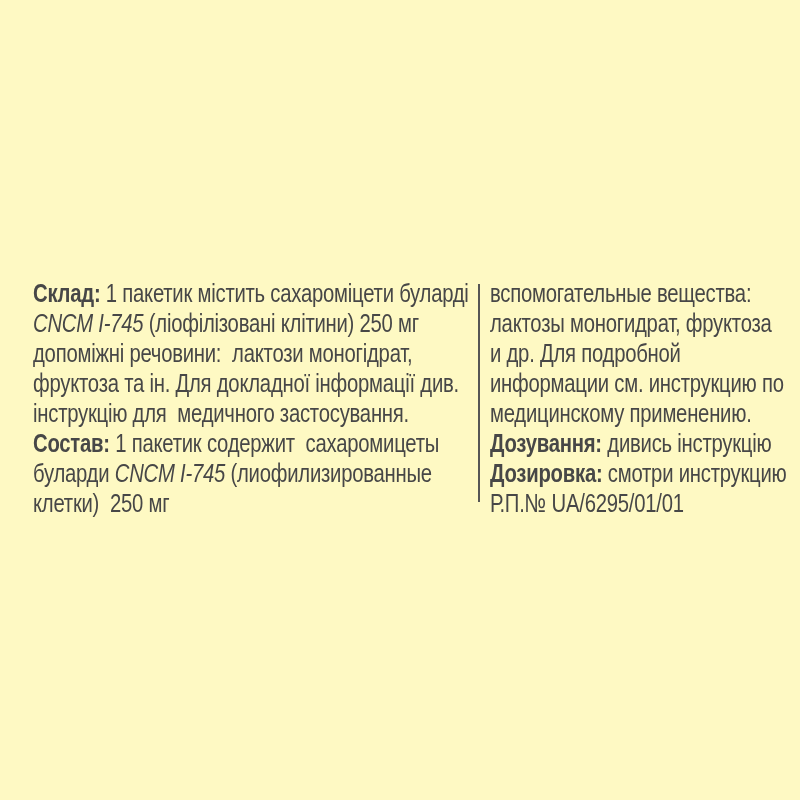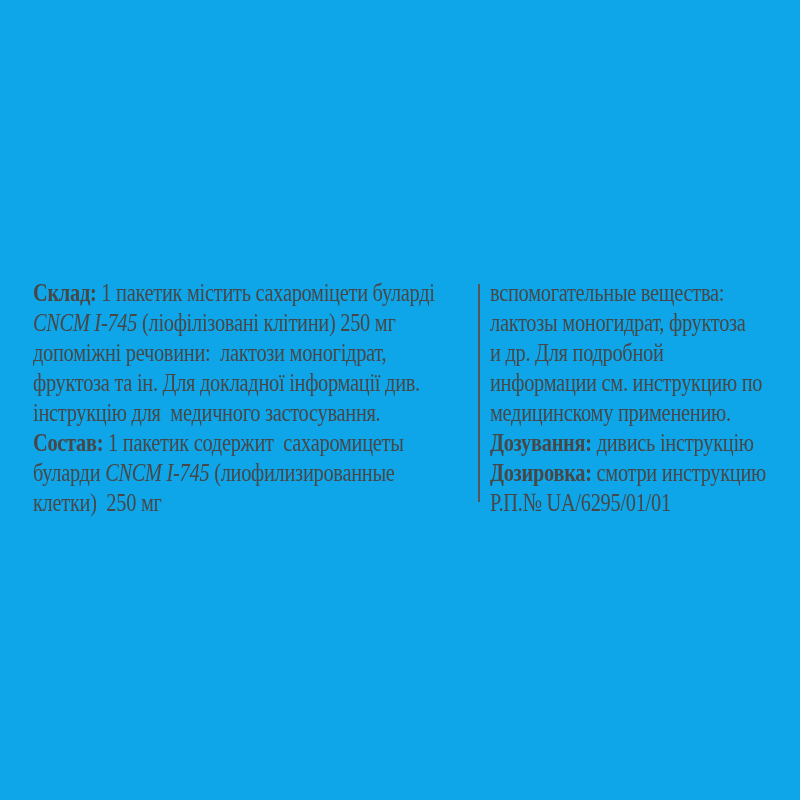--- a/index.html
+++ b/index.html
@@ -1,21 +1,21 @@
 <!DOCTYPE html>
 <html><head>
 <meta charset="utf-8">
 <style>
   html,body{margin:0;padding:0;}
   .canvas{
     position:relative;
     width:800px;height:800px;
-    background:#0ea5e9;
+    background:#fef9c3;
     overflow:hidden;
-    font-family:Liberation Serif, serif;
+    font-family:Liberation Sans, sans-serif;
   }
   .label-col{
     position:absolute;
     top:278px;
     color:#474747;
     font-size:26px;
     line-height:30px;
     letter-spacing:-0.3px;
     white-space:pre;
     transform:scaleX(0.78);

